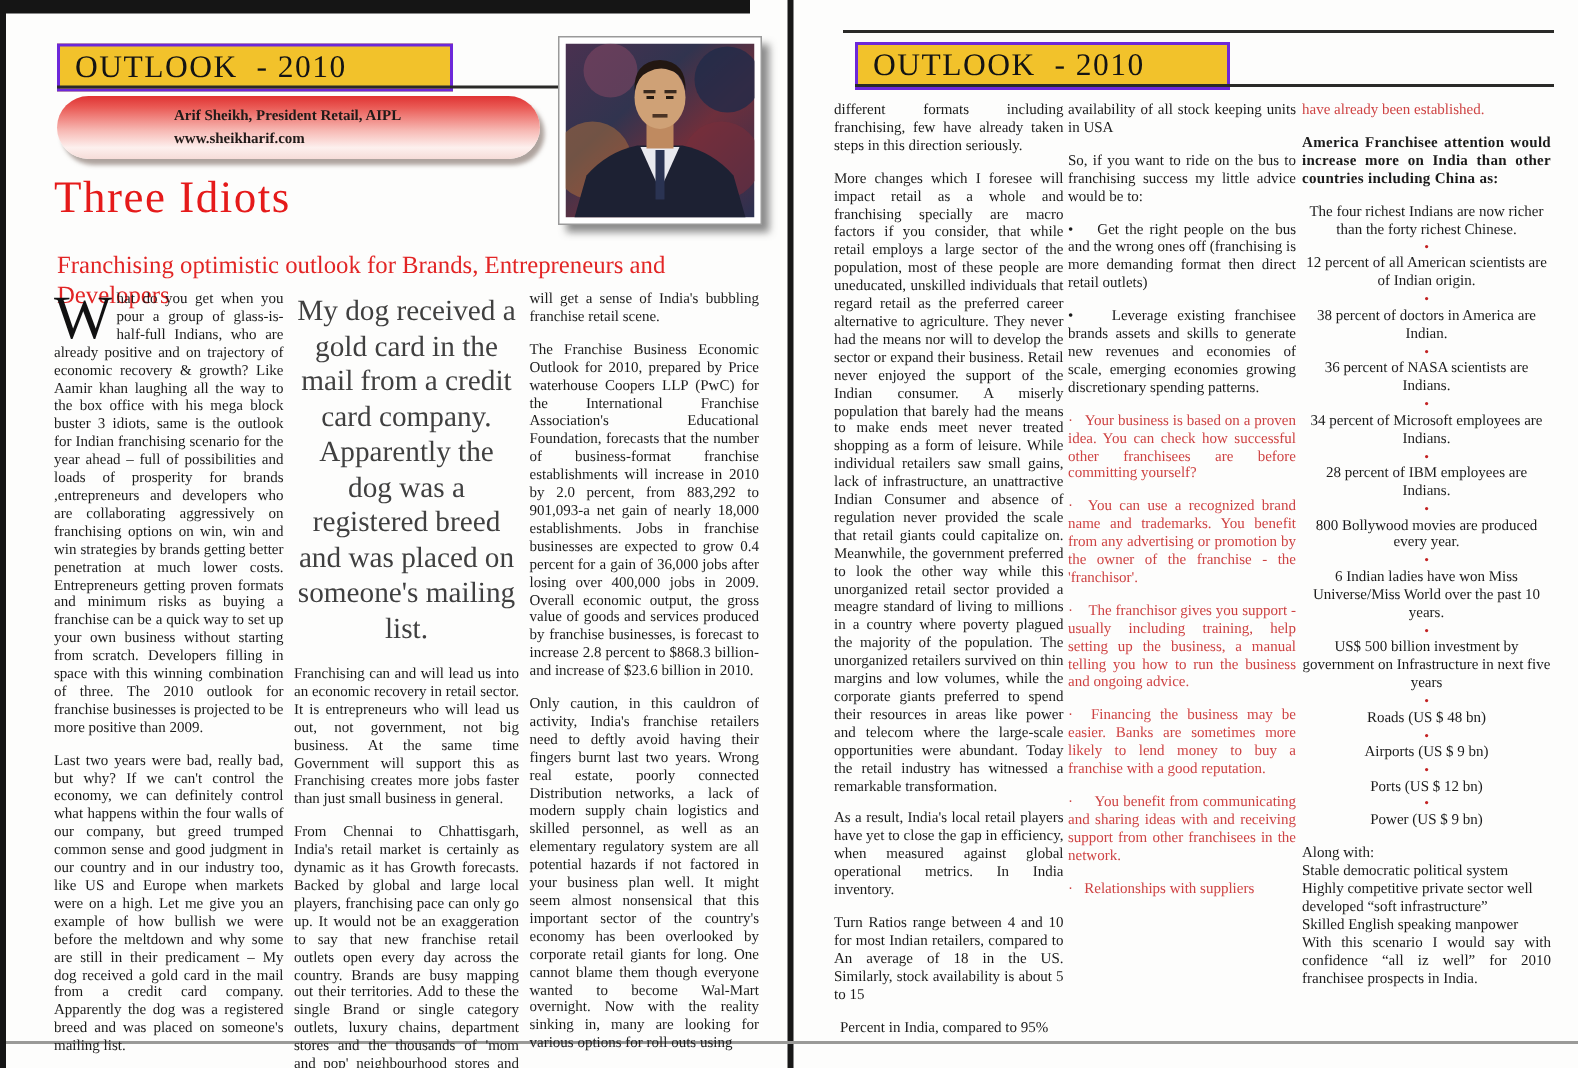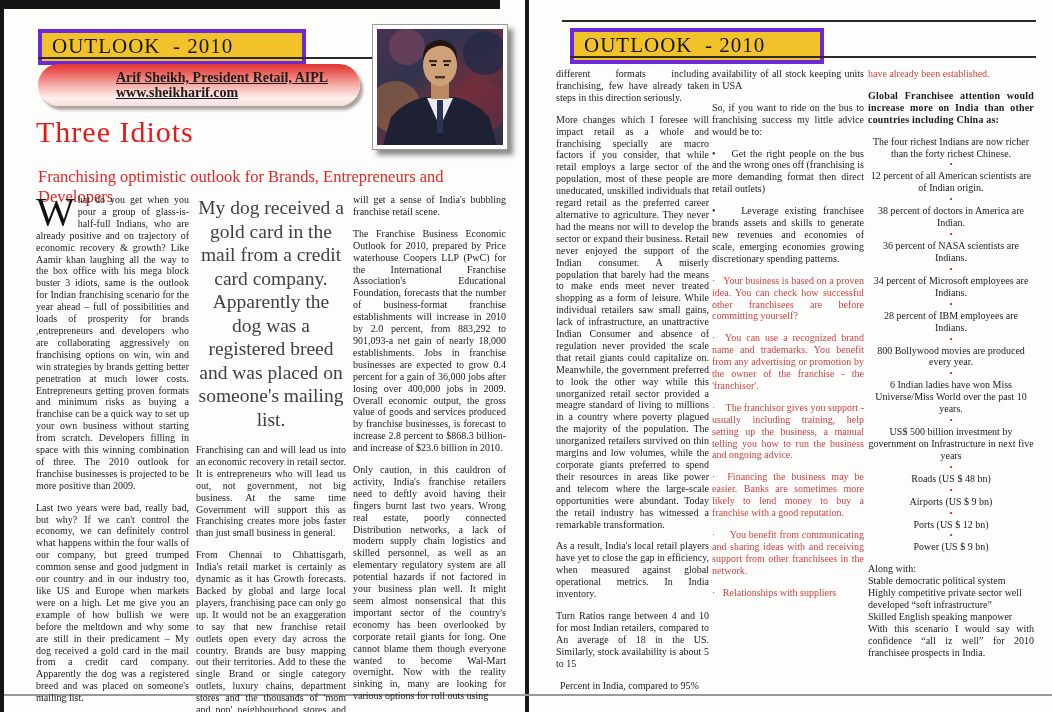--- a/index.html
+++ b/index.html
@@ -11,34 +11,34 @@
     color:#1b1b1b;
     overflow:hidden;
   }
   .scan-top-bar{position:absolute;left:0;top:0;width:500px;height:9px;background:#151515;}
   .scan-left-edge{position:absolute;left:0;top:0;width:4px;height:712px;background:#151515;}
   .page-divider{position:absolute;left:525px;top:0;width:4px;height:712px;background:#181818;}
   .bottom-rule{position:absolute;left:4px;top:694px;width:1048px;height:2px;background:#9a9a98;}
 
   .masthead{
     position:absolute;height:28px;
-    background:#F2C22B;border:4px solid #6d28d9;
+    background:#F2C22B;border:2px solid #6d28d9;
     font-size:21px;letter-spacing:1px;color:#141414;
     padding-left:10px;line-height:27px;white-space:pre;
   }
   .head-rule{position:absolute;height:2px;background:#2a2a28;}
 
   .byline-pill{
     position:absolute;left:38px;top:64px;width:322px;height:42px;
     border-radius:21px;
     background:linear-gradient(180deg,#df3333 0%,#ea5a55 18%,#f7b9b4 55%,#fdf0ee 82%,#f6dcd8 100%);
     box-shadow:3px 4px 3px rgba(110,90,80,0.55);
   }
   .byline-text{
-    padding:7px 0 0 78px;font-size:14px;line-height:14.5px;font-weight:700;color:#201a18;text-decoration:underline;
+    padding:7px 0 0 78px;font-size:10px;line-height:14.5px;font-weight:700;color:#201a18;
   }
 
   .photo-frame{
     position:absolute;left:372px;top:24px;width:136px;height:126px;
     background:#fff;border:1px solid #9a9a9a;
     box-shadow:5px 5px 5px rgba(90,90,90,0.7);
     padding:4px;box-sizing:border-box;
   }
   .photo-frame svg{display:block;width:126px;height:116px;}
 
@@ -164,21 +164,21 @@
   <p class="red-text">·&nbsp;&nbsp;&nbsp;Your business is based on a proven idea. You can check how successful other franchisees are before committing yourself?</p>
   <p class="red-text">·&nbsp;&nbsp;You can use a recognized brand name and trademarks. You benefit from any advertising or promotion by the owner of the franchise - the 'franchisor'.</p>
   <p class="red-text">·&nbsp;&nbsp;&nbsp;&nbsp;The franchisor gives you support - usually including training, help setting up the business, a manual telling you how to run the business and ongoing advice.</p>
   <p class="red-text">·&nbsp;&nbsp;Financing the business may be easier. Banks are sometimes more likely to lend money to buy a franchise with a good reputation.</p>
   <p class="red-text">·&nbsp;&nbsp;&nbsp;&nbsp;&nbsp;You benefit from communicating and sharing ideas with and receiving support from other franchisees in the network.</p>
   <p class="red-text">·&nbsp;&nbsp;&nbsp;Relationships with suppliers</p>
 </div>
 
 <div class="col" style="left:868px;top:68px;width:166px;">
   <p class="red-text">have already been established.</p>
-  <p class="bold-head">Global Franchisee attention would increase more on India than other countries including China as:</p>
+  <p class="bold-head">America Franchisee attention would increase more on India than other countries including China as:</p>
   <div class="facts">
     <div class="fact">The four richest Indians are now richer than the forty richest Chinese.</div>
     <div class="fact-dot">•</div>
     <div class="fact">12 percent of all American scientists are of Indian origin.</div>
     <div class="fact-dot">•</div>
     <div class="fact">38 percent of doctors in America are Indian.</div>
     <div class="fact-dot">•</div>
     <div class="fact">36 percent of NASA scientists are Indians.</div>
     <div class="fact-dot">•</div>
     <div class="fact">34 percent of Microsoft employees are Indians.</div>

